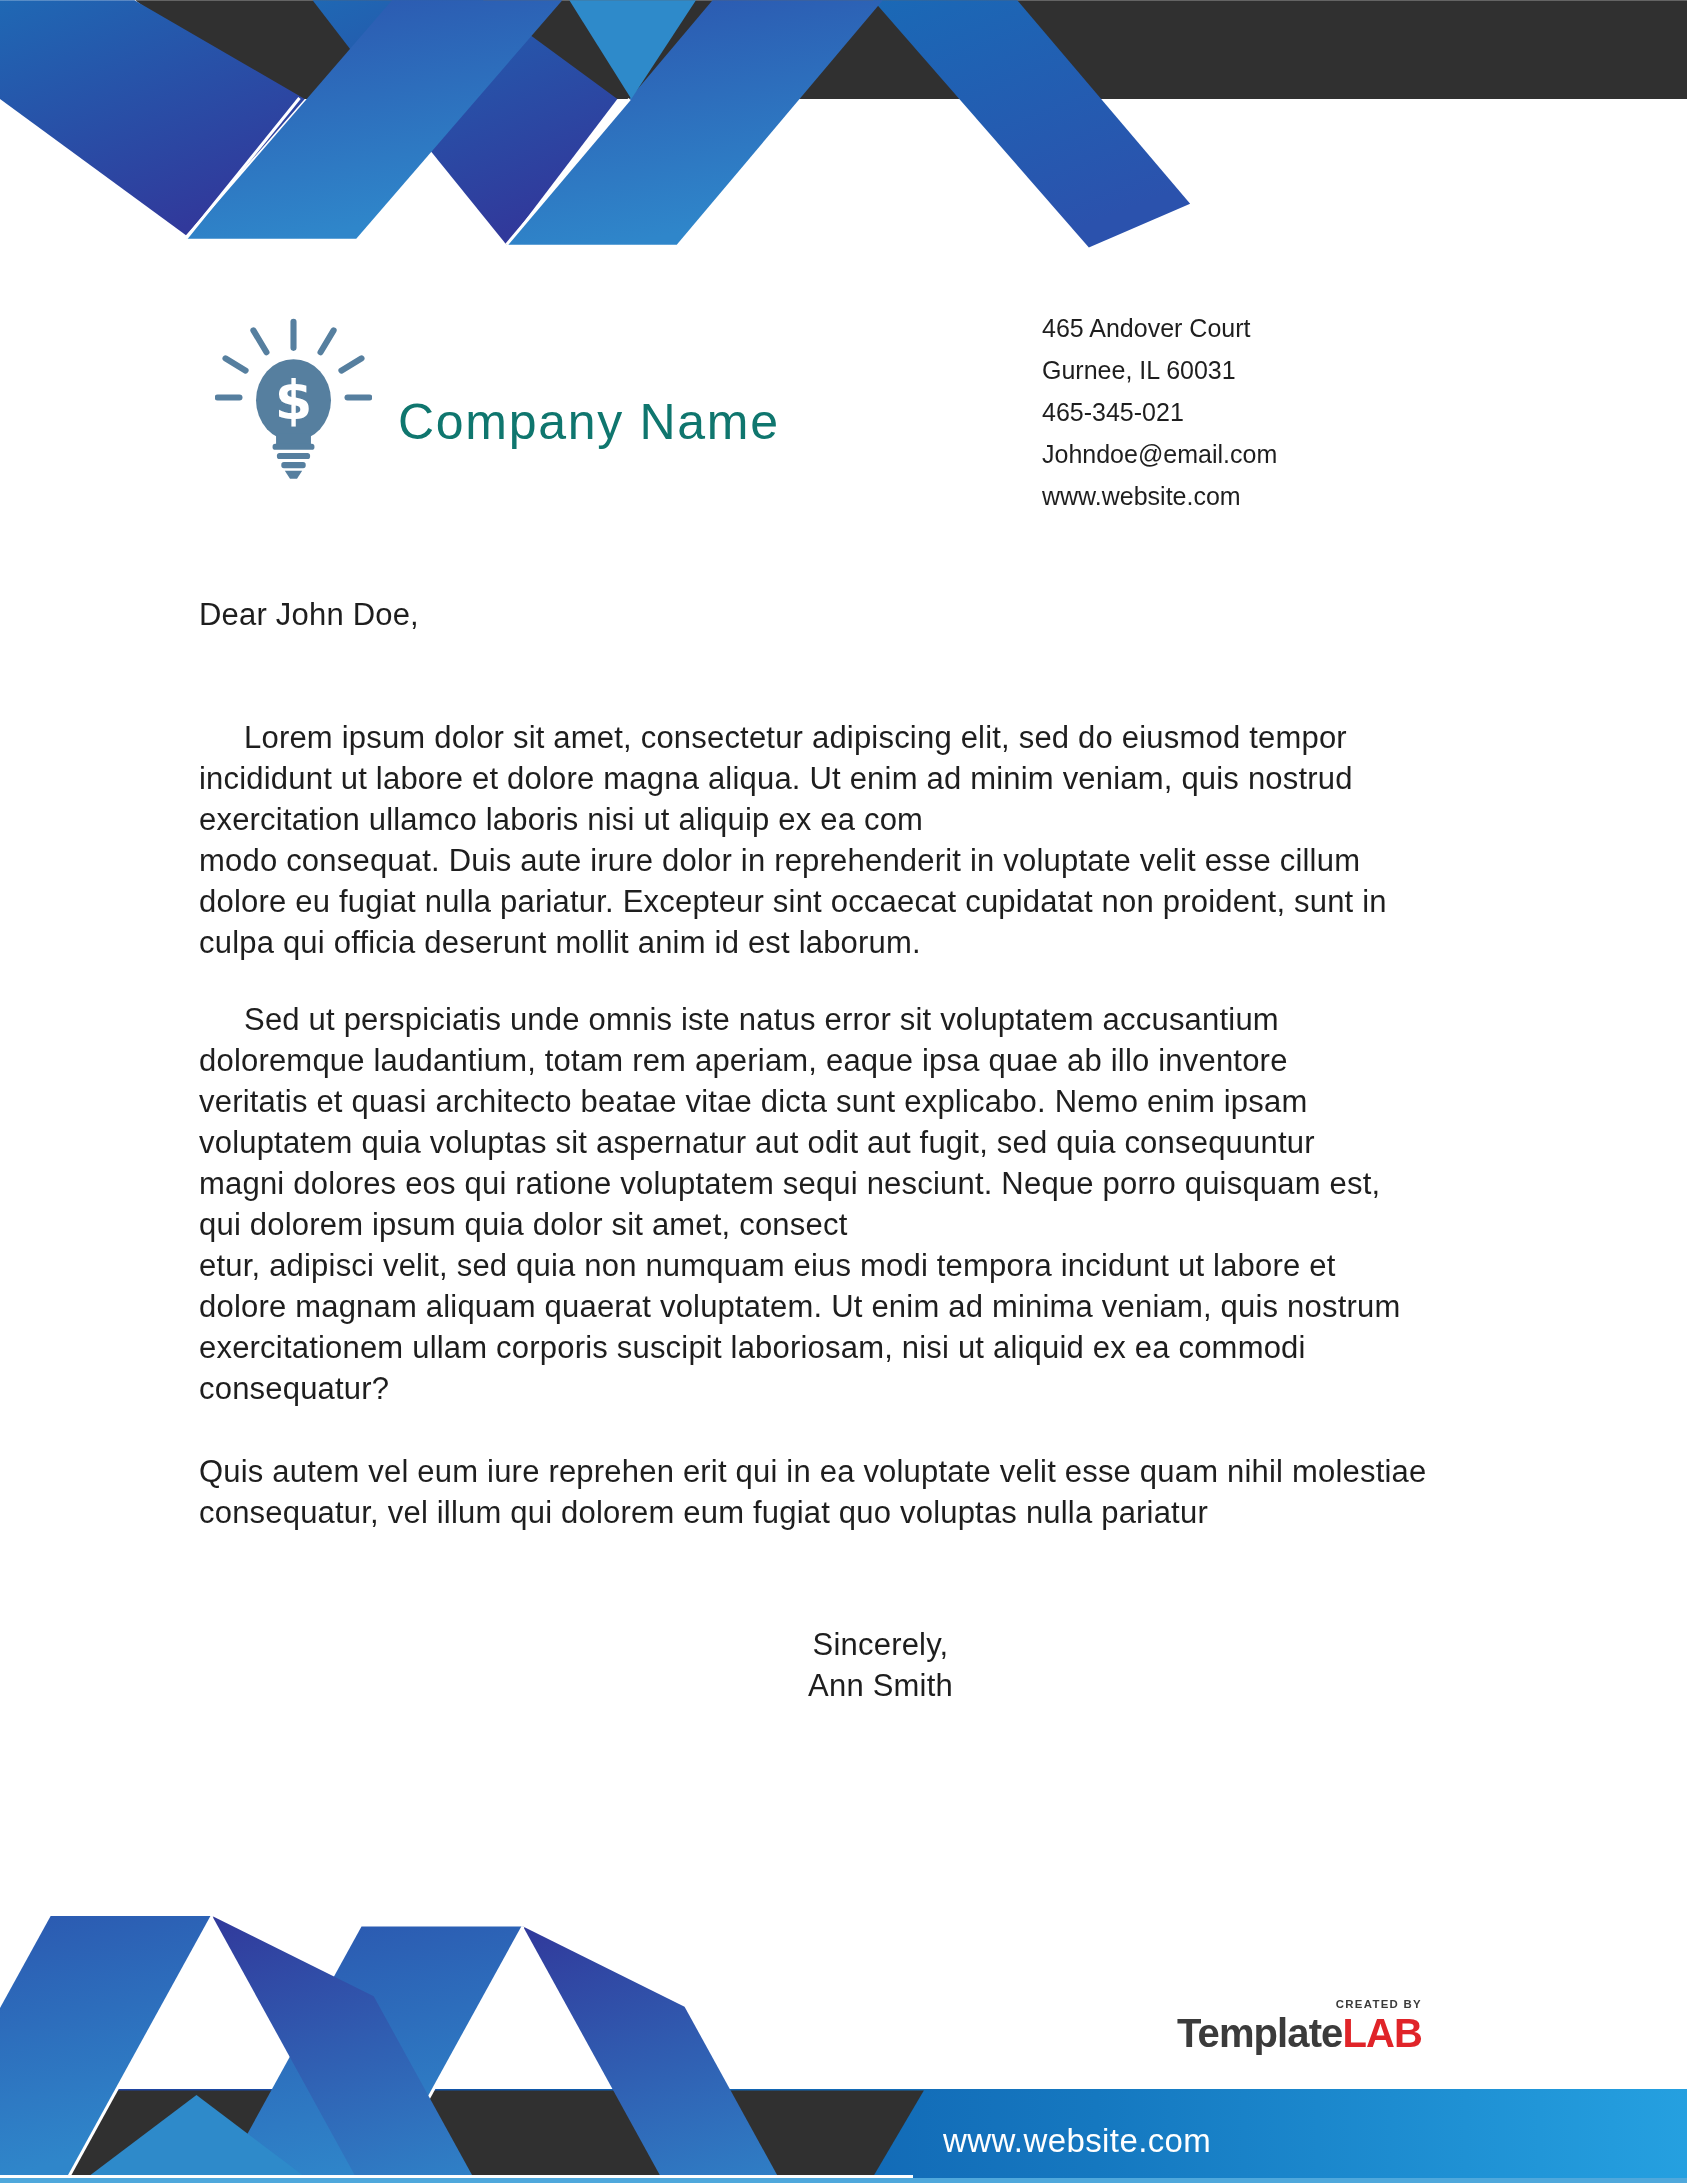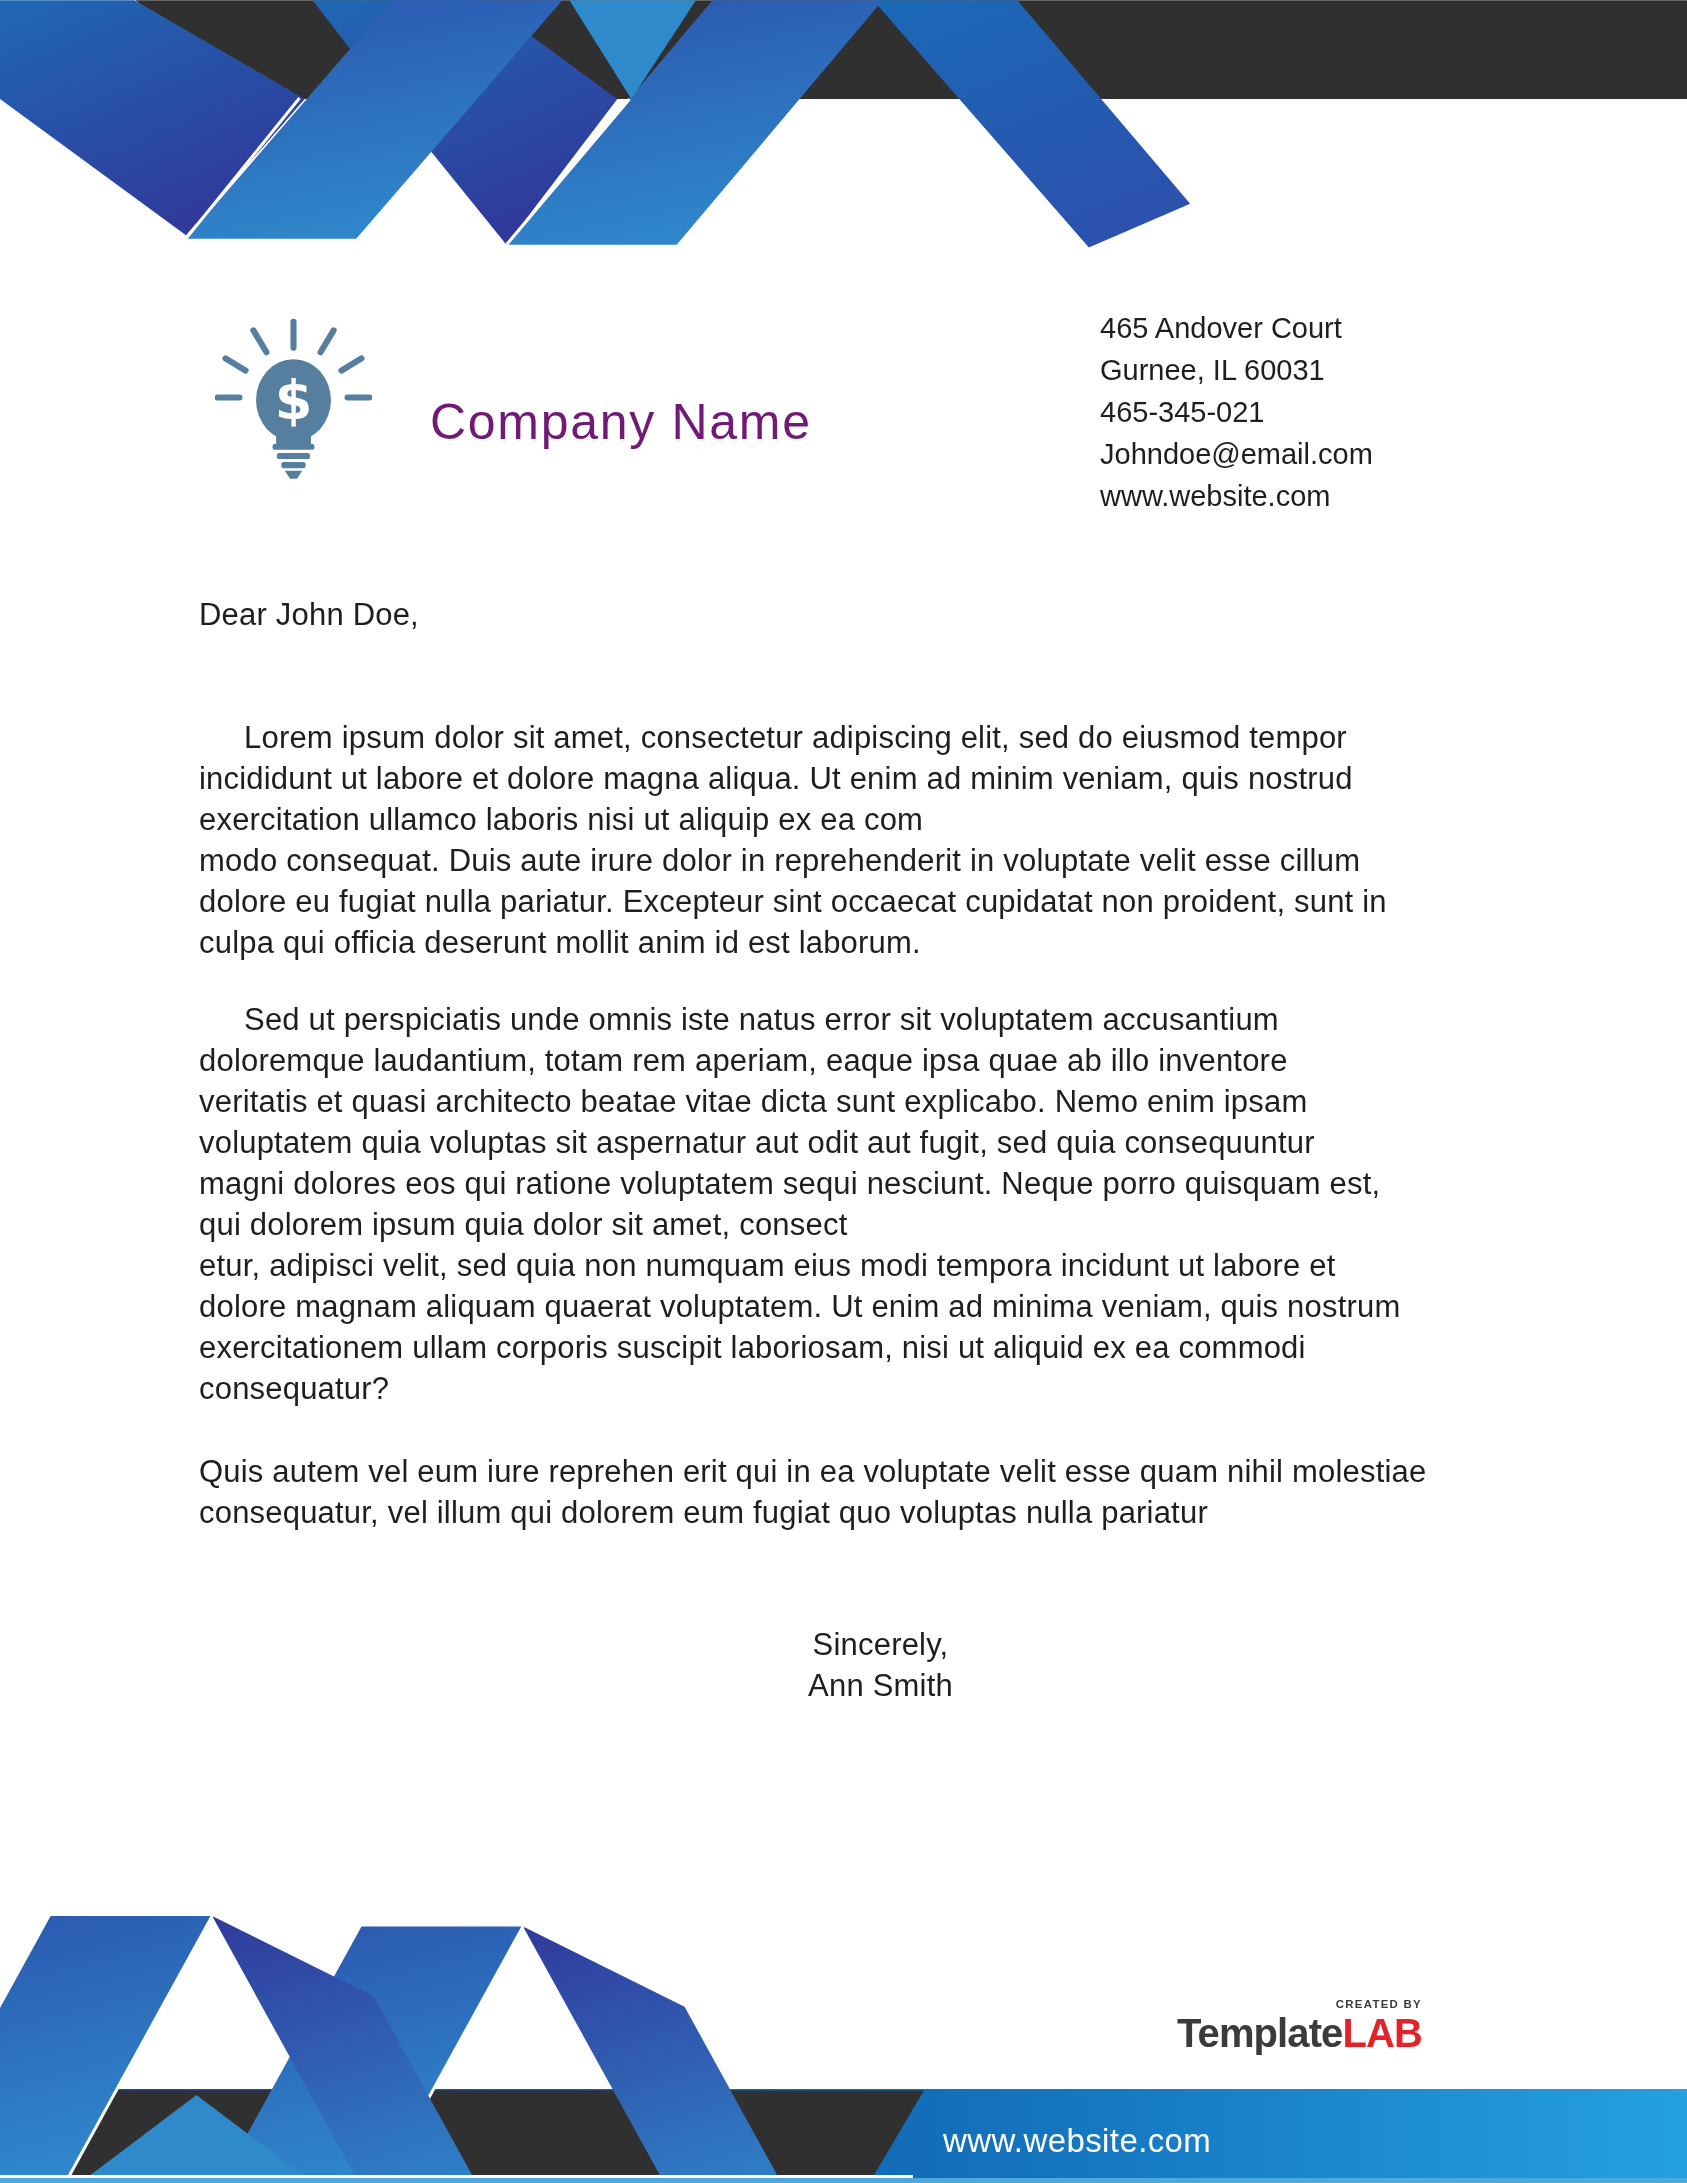--- a/index.html
+++ b/index.html
@@ -11,21 +11,21 @@
   
   #header-art{left:0;top:0;}
 
   
   #logo-block{left:215px;top:313px;width:664px;height:175px;}
   #bulb-icon{position:absolute;left:0;top:0;}
   #company-name{position:absolute;left:183px;top:80px;font-size:50px;font-weight:300;
                 letter-spacing:1.7px;white-space:nowrap;}
 
   
-  #contact-block{left:1100px;top:307px;font-size:29px;line-height:42px;white-space:nowrap;}
+  #contact-block{left:1042px;top:307px;font-size:25px;line-height:42px;white-space:nowrap;}
 
   
   #letter{left:199px;top:594px;width:1363px;font-size:31px;line-height:41px;letter-spacing:0.2px;}
   .line{white-space:nowrap;}
   .indent{padding-left:45px;}
   .para-0{margin-top:82px;}
   .para-1{margin-top:36px;}
   .para-2{margin-top:42px;}
   #signoff{margin-top:91px;text-align:center;}
 
@@ -86,21 +86,21 @@
       <g fill="#567f9f">
         <ellipse cx="90" cy="100" rx="43" ry="47"></ellipse>
         <rect x="70" y="138" width="40" height="14"></rect>
         <rect x="66" y="150" width="48" height="7" rx="3"></rect>
         <rect x="71" y="160.5" width="38" height="7" rx="3"></rect>
         <rect x="76" y="171" width="28" height="7" rx="3"></rect>
         <polygon points="80,181 100,181 94,190 86,190"></polygon>
       </g>
       <text x="90" y="122" text-anchor="middle" font-family="DejaVu Sans, sans-serif" font-size="62" font-weight="bold" fill="#ffffff">$</text>
     </svg>
-    <span id="company-name" style="color: #701a75; margin-left: 32px;">Company Name</span>
+    <span id="company-name" style="color: #0f766e;">Company Name</span>
   </div>
 
   <div id="contact-block" class="abs" style="color: rgb(30, 30, 30);">
       <div class="line">465 Andover Court</div>
       <div class="line">Gurnee, IL 60031</div>
       <div class="line">465-345-021</div>
       <div class="line">Johndoe@email.com</div>
       <div class="line">www.website.com</div>
     </div>
 

